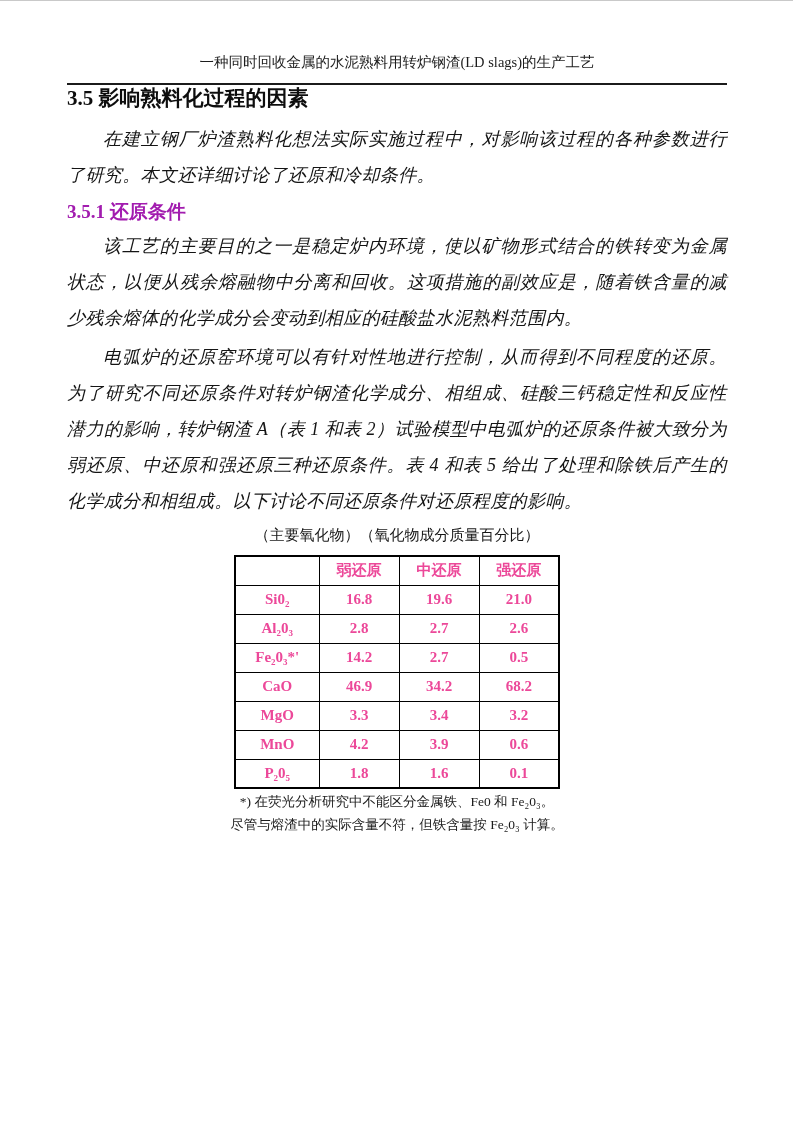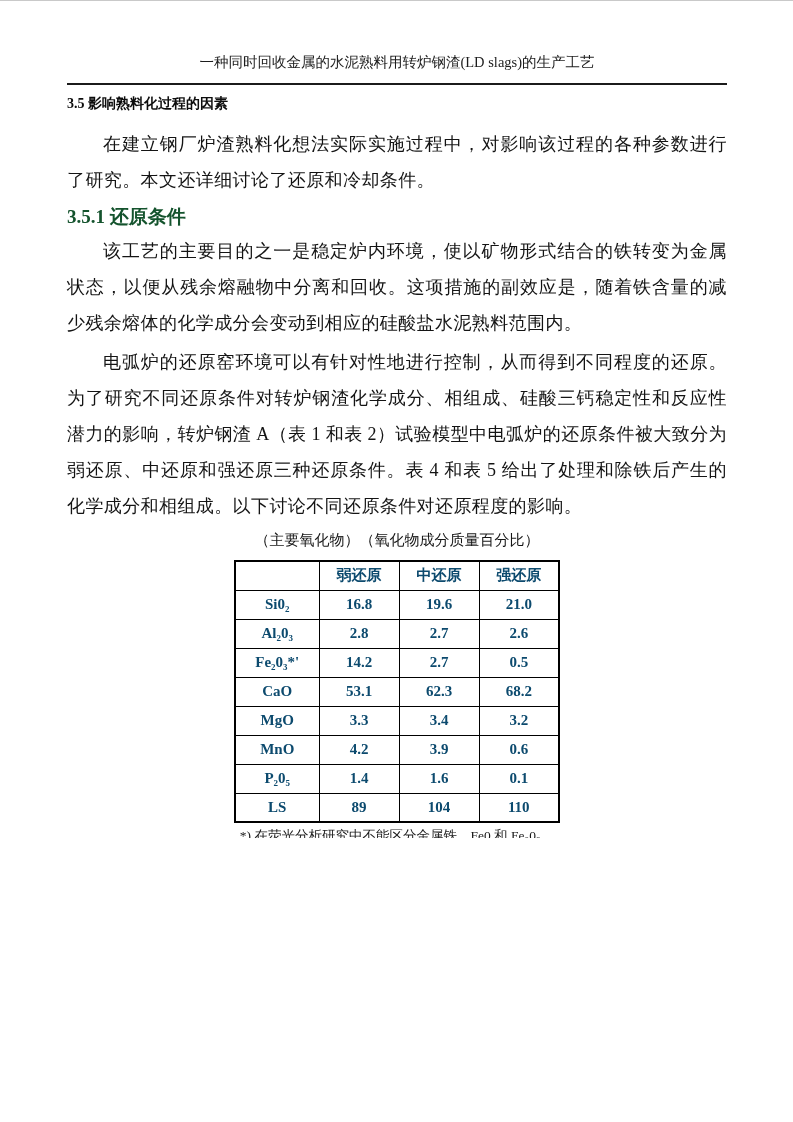--- a/index.html
+++ b/index.html
@@ -28,42 +28,42 @@
     font-size: 14.5px;
     line-height: 20px;
     color: #1c1c1c;
   }
   .header-rule {
     margin-top: 11px;
     border-top: 2px solid #1b1b1b;
     height: 0;
   }
   h1.section-heading {
-    margin-top: 5px;
-    font-size: 14px;
+    font-size: 21px;
     line-height: 27px;
     font-weight: bold;
     color: #0d0d0d;
   }
   h2.subsection-heading {
     margin-top: 5px;
     font-size: 19px;
     line-height: 27px;
     font-weight: bold;
-    color: #14532d;
+    color: #a21caf;
   }
   p.body-para {
     margin-top: 3px;
     font-size: 18px;
     line-height: 36px;
     letter-spacing: 0.4px;
     text-align: justify;
     text-align-last: left;
     text-indent: 2em;
     color: #141414;
+    font-style: italic;
   }
   p.body-para.first { margin-top: 9px; }
   .table-caption {
     margin-top: 2px;
     text-align: center;
     font-size: 15px;
     line-height: 28px;
     color: #151515;
   }
   table.data-table {
@@ -74,21 +74,21 @@
     border: 2.5px solid #000;
     font-family: "Liberation Serif", "DejaVu Serif", serif;
   }
   table.data-table th, table.data-table td {
     border: 1.6px solid #000;
     height: 29px;
     text-align: center;
     vertical-align: middle;
     font-weight: bold;
     font-size: 15px;
-    color: #0c4a6e;
+    color: #ec4899;
     padding: 0;
   }
   table.data-table col.c0 { width: 84px; }
   table.data-table col.c1, table.data-table col.c2, table.data-table col.c3 { width: 80px; }
   .footnote {
     margin-top: 1px;
     text-align: center;
     font-size: 13.5px;
     line-height: 23px;
     color: #1a1a1a;
@@ -176,53 +176,48 @@
             <td>2.6</td>
           </tr>
           <tr>
             <th>Fe₂0₃*'</th>
             <td>14.2</td>
             <td>2.7</td>
             <td>0.5</td>
           </tr>
           <tr>
             <th>CaO</th>
-            <td>53.1</td>
-            <td>62.3</td>
+            <td>46.9</td>
+            <td>34.2</td>
             <td>68.2</td>
           </tr>
           <tr>
             <th>MgO</th>
             <td>3.3</td>
             <td>3.4</td>
             <td>3.2</td>
           </tr>
           <tr>
             <th>MnO</th>
             <td>4.2</td>
             <td>3.9</td>
             <td>0.6</td>
           </tr>
           <tr>
             <th>P₂0₅</th>
-            <td>1.4</td>
+            <td>1.8</td>
             <td>1.6</td>
             <td>0.1</td>
           </tr>
-          <tr>
-            <th>LS</th>
-            <td>89</td>
-            <td>104</td>
-            <td>110</td>
-          </tr>
         </tbody>
     </table>
 
     <div class="footnote">
       <div>*) 在荧光分析研究中不能区分金属铁、Fe0 和 Fe₂0₃。</div>
+      <div>尽管与熔渣中的实际含量不符，但铁含量按 Fe₂0₃ 计算。</div>
     </div>
 
   </div>
 
   <div class="footer">
     <svg class="footer-rule-svg" viewBox="0 0 662 7" xmlns="http://www.w3.org/2000/svg" aria-hidden="true">
       <line x1="2" y1="3.5" x2="660" y2="3.5" stroke="#141414" stroke-width="1.6"></line>
       <ellipse cx="331" cy="3.5" rx="330" ry="2.7" fill="#0a0a0a"></ellipse>
     </svg>
     <div class="footer-row">

